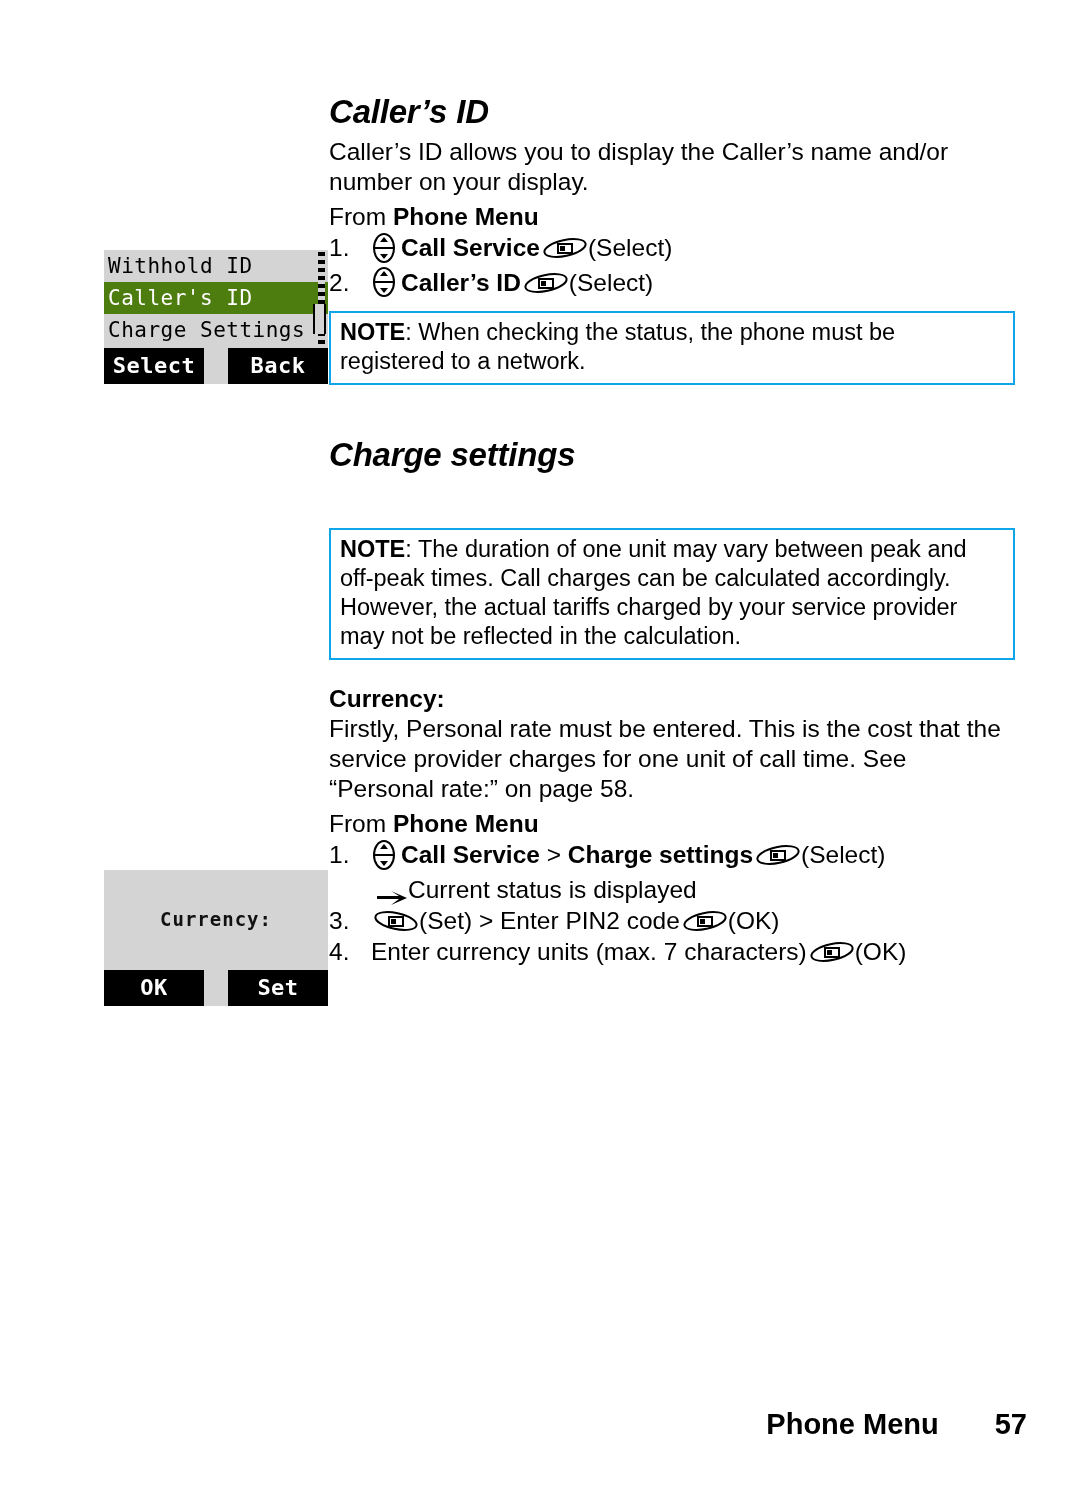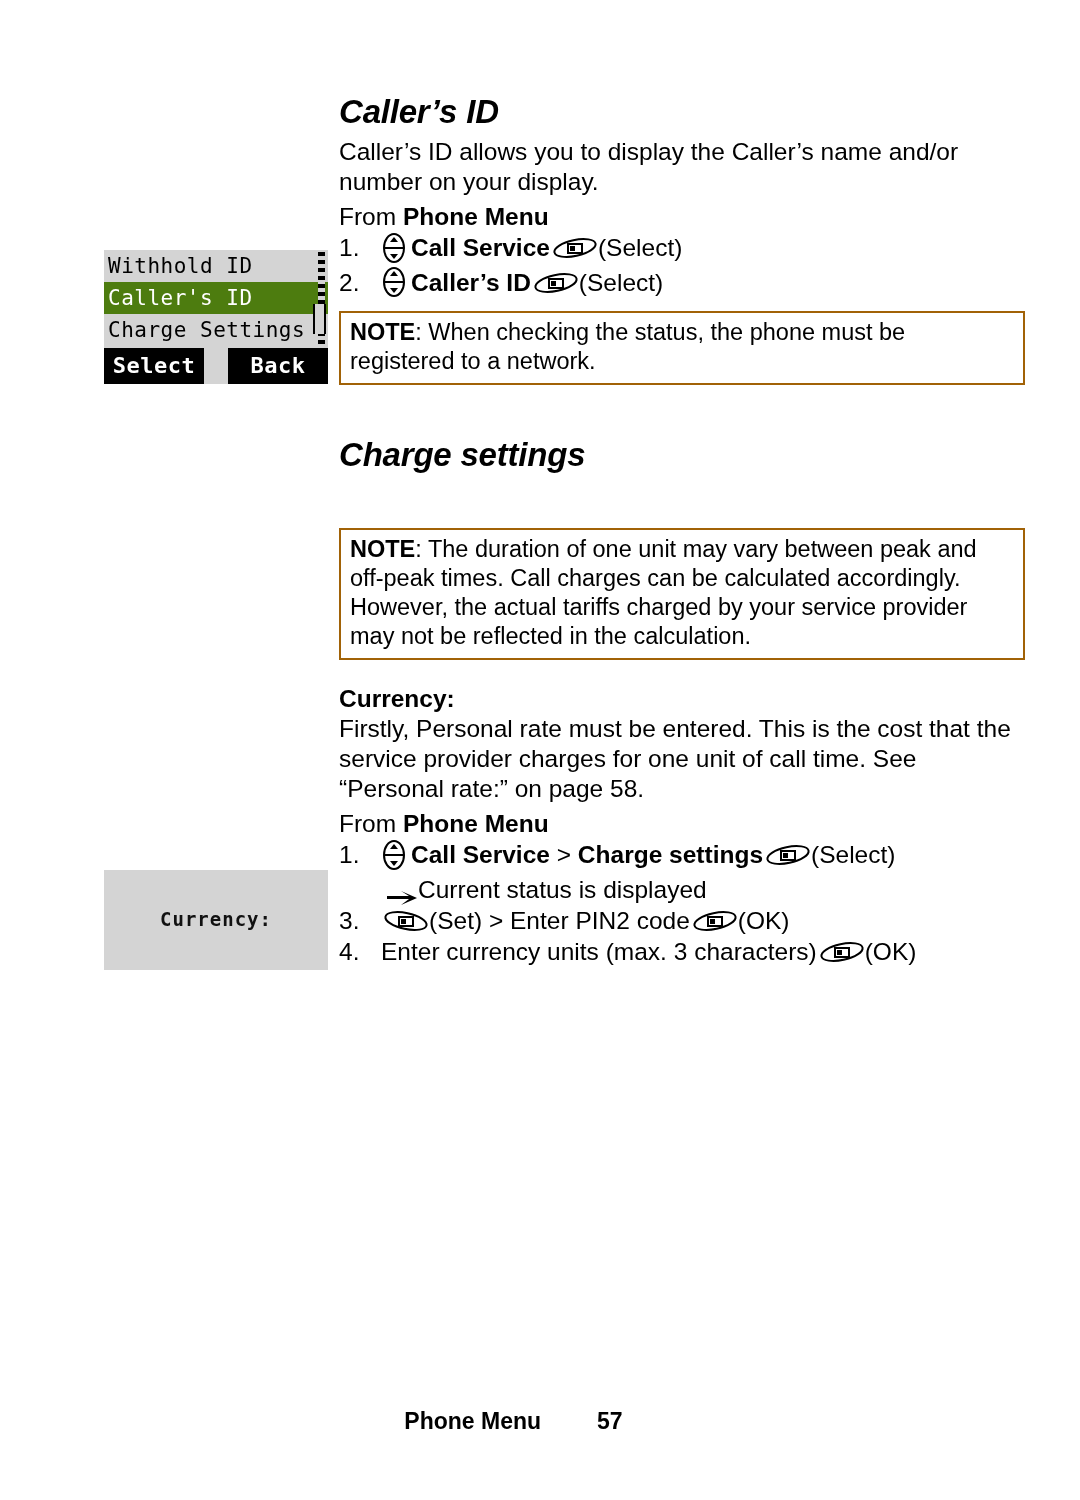--- a/index.html
+++ b/index.html
@@ -102,21 +102,21 @@
     line-height: 36px;
     text-align: center;
     width: 100px;
     letter-spacing: 0.5px;
   }
   .softkey-gap { width: 24px; background: #d4d4d4; }
 
   
   .content {
     position: absolute;
-    left: 339px;
+    left: 329px;
     top: 0;
     width: 686px;
   }
 
   h1.section-title {
     font-family: "Liberation Sans", sans-serif;
     font-style: italic;
     font-weight: bold;
     font-size: 33px;
     margin: 0;
@@ -158,21 +158,21 @@
 
   .substep {
     font-size: 24.5px;
     line-height: 31px;
     padding-left: 48px;
     white-space: nowrap;
   }
 
   
   .note {
-    border: 2px solid #a16207;
+    border: 2px solid #0ea5e9;
     box-sizing: border-box;
     padding: 5px 9px 7px 9px;
     font-size: 23.5px;
     line-height: 29px;
     margin-top: 10px;
   }
   .note b { font-weight: bold; }
 
   
   .icon {
@@ -182,22 +182,22 @@
   }
   .nav-icon { width: 26px; height: 30px; margin: 0 4px 4px 0; }
   .soft-icon { width: 46px; height: 24px; margin: 0 0 3px 2px; }
   .arrow-icon { width: 30px; height: 16px; margin: 0 1px 3px 0; }
 
   .footer {
     position: absolute;
     left: 0;
     top: 1408px;
     width: 1027px;
-    text-align: center;
-    font-size: 23px;
+    text-align: right;
+    font-size: 29px;
     font-weight: bold;
   }
   .footer .f-label { margin-right: 56px; }
 </style>
 </head>
 <body>
 
 <div class="page">
 
   <div class="lcd lcd-1">
@@ -212,20 +212,25 @@
       <div class="softkey">Select</div>
       <div class="softkey-gap"></div>
       <div class="softkey">Back</div>
     </div>
   </div>
 
   <div class="lcd lcd-2">
     <div class="lcd-body">
       <div class="lcd-center">Currency:</div>
     </div>
+    <div class="lcd-softkeys">
+      <div class="softkey">OK</div>
+      <div class="softkey-gap"></div>
+      <div class="softkey">Set</div>
+    </div>
   </div>
 
   <div class="content">
 
     <div style="height:93px"></div>
 
     <h1 class="section-title">Caller’s ID</h1>
 
     <p class="para">Caller’s ID allows you to display the Caller’s name and/or number on your display.</p>
 
@@ -294,21 +299,21 @@
       <li><span class="step-num">3.</span><span class="icon soft-icon"><svg viewBox="0 0 46 24" width="46" height="24">
               <ellipse cx="23" cy="12" rx="21" ry="8" fill="none" stroke="#000" stroke-width="2" transform="rotate(12 23 12)"></ellipse>
               <rect x="16" y="8" width="14" height="9" fill="none" stroke="#000" stroke-width="2"></rect>
               <rect x="18" y="10" width="5" height="5" fill="#000"></rect>
             </svg></span><span>(Set) &gt; Enter PIN2 code</span><span class="icon soft-icon"><svg viewBox="0 0 46 24" width="46" height="24">
               <ellipse cx="23" cy="12" rx="21" ry="8" fill="none" stroke="#000" stroke-width="2" transform="rotate(-12 23 12)"></ellipse>
               <rect x="16" y="8" width="14" height="9" fill="none" stroke="#000" stroke-width="2"></rect>
               <rect x="18" y="10" width="5" height="5" fill="#000"></rect>
             </svg></span><span>(OK)</span></li>
 
-      <li><span class="step-num">4.</span><span>Enter currency units (max. 3 characters)</span><span class="icon soft-icon"><svg viewBox="0 0 46 24" width="46" height="24">
+      <li><span class="step-num">4.</span><span>Enter currency units (max. 7 characters)</span><span class="icon soft-icon"><svg viewBox="0 0 46 24" width="46" height="24">
               <ellipse cx="23" cy="12" rx="21" ry="8" fill="none" stroke="#000" stroke-width="2" transform="rotate(-12 23 12)"></ellipse>
               <rect x="16" y="8" width="14" height="9" fill="none" stroke="#000" stroke-width="2"></rect>
               <rect x="18" y="10" width="5" height="5" fill="#000"></rect>
             </svg></span><span>(OK)</span></li>
     </ol>
 
   </div>
 
   <div class="footer"><span class="f-label">Phone Menu</span><span>57</span></div>
 

